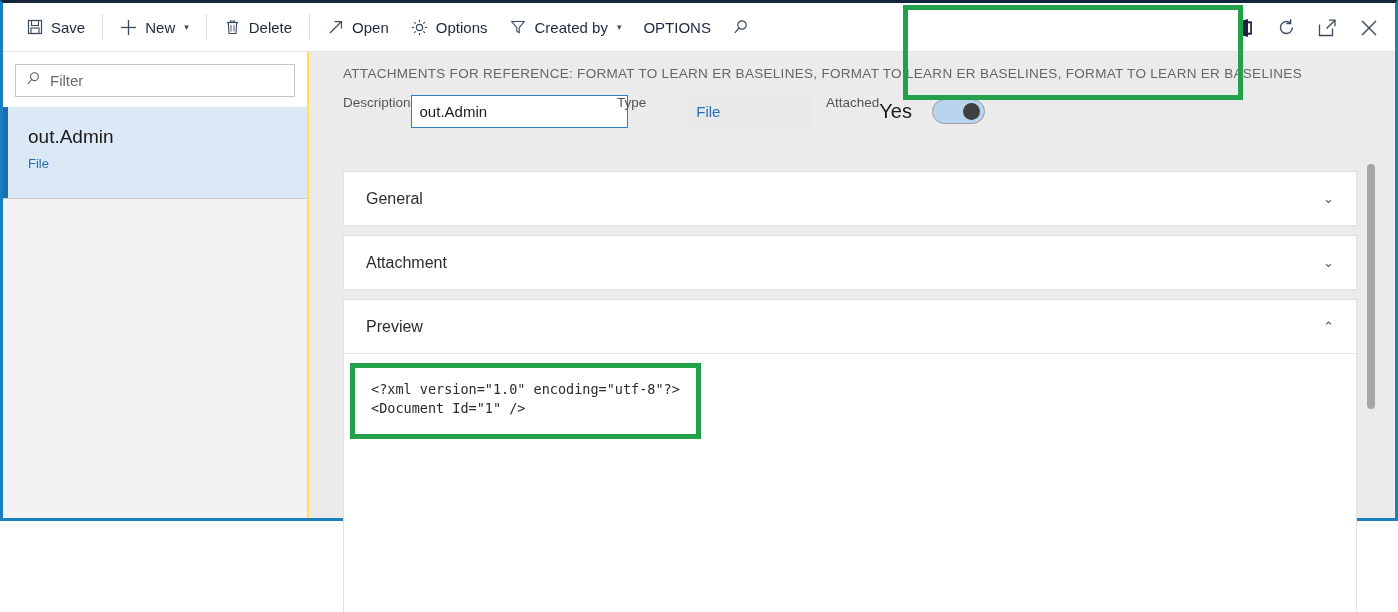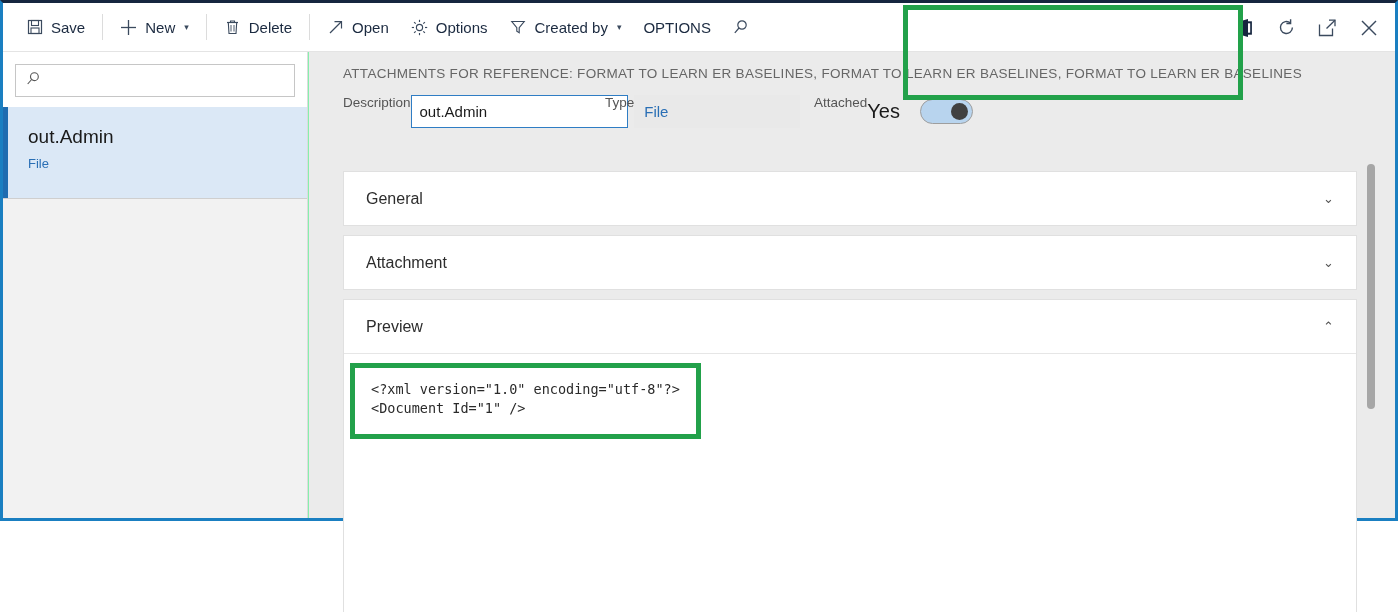--- a/index.html
+++ b/index.html
@@ -9,21 +9,21 @@
     height: 612px;
     overflow: hidden;
     font-family: "Liberation Sans", sans-serif;
     background: #ffffff;
   }
 
   .app-window {
     position: relative;
     width: 1398px;
     height: 521px;
-    background: #86efac;
+    background: #fde047;
     border-left: 3px solid #1a7fc1;
     border-bottom: 3px solid #1a7fc1;
     border-right: 3px solid #1a7fc1;
     border-top: 3px solid #16263f;
   }
 
   
   .command-bar {
     position: absolute;
     top: 0; left: 0; right: 0;
@@ -191,21 +191,21 @@
     padding: 14px 0 0 34px;
     gap: 0;
   }
   .field { display: flex; flex-direction: row; }
   .field-label {
     font-size: 13.5px;
     color: #555555;
     margin-bottom: 7px;
   }
   .field-desc { width: 245px; }
-  .field-type { width: 195px; margin-left: 17px; }
+  .field-type { width: 195px; margin-left: 29px; gap: 40px; }
   .field-attached { width: 150px; margin-left: 14px; }
 
   .text-input {
     height: 33px;
     width: 245px;
     border: 1px solid #2f7dc4;
     background: #ffffff;
     font-size: 15px;
     color: #1a1a1a;
     padding: 0 8px;
@@ -444,20 +444,21 @@
 
   <div class="sidebar">
     <div class="filter-wrap">
       <div class="filter-box">
         <span>
           <svg width="15" height="15" viewBox="0 0 15 15">
             <circle cx="8.4" cy="5.7" r="3.9" fill="none" stroke="#555" stroke-width="1.1"></circle>
             <line x1="5.6" y1="8.5" x2="1.7" y2="13" stroke="#555" stroke-width="1.1"></line>
           </svg>
         </span>
+        <input class="filter-input" type="text" placeholder="Filter" style="">
       </div>
     </div>
 
     <div class="list-item selected">
       <div class="list-title">out.Admin</div>
       <div class="list-sub">File</div>
     </div>
   </div>
 
   <div class="main">

